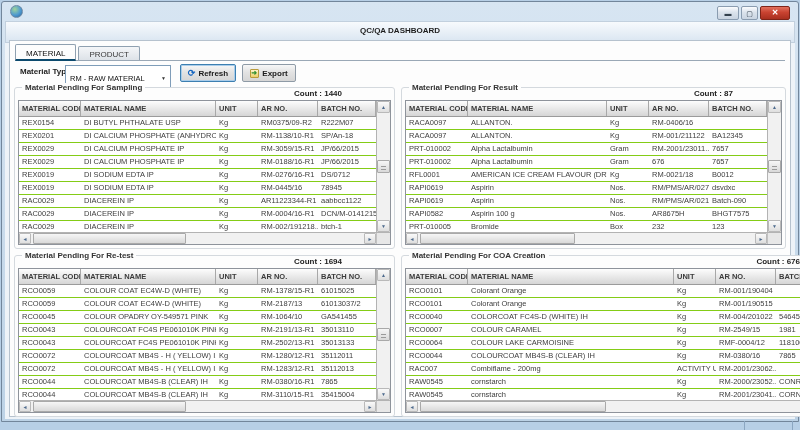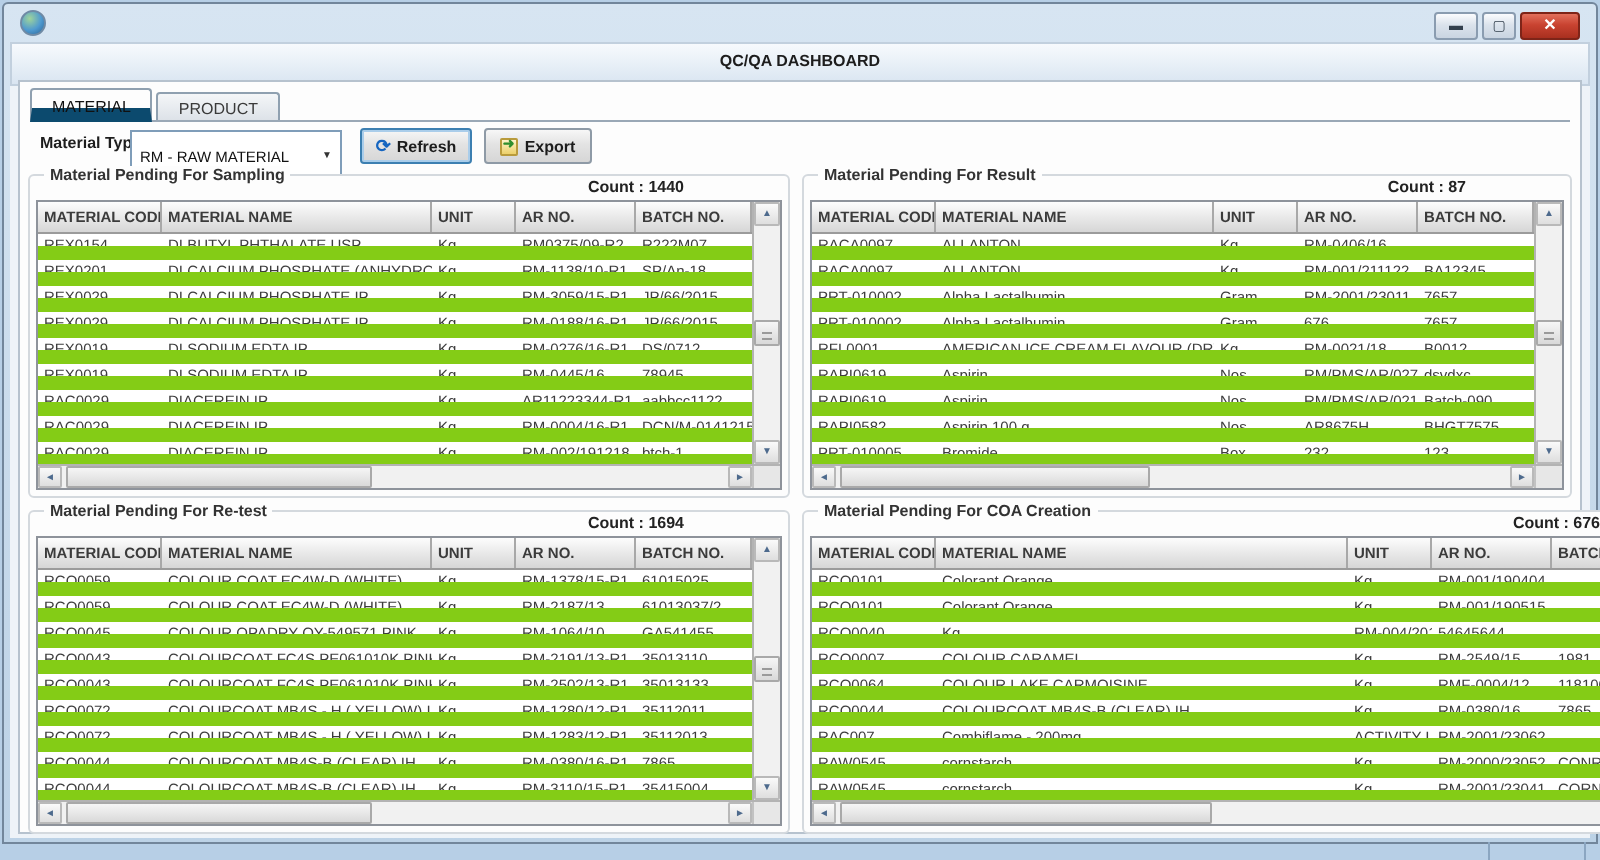--- a/index.html
+++ b/index.html
@@ -31,21 +31,21 @@
   .client { position:absolute; left:4px; right:4px; top:19px; bottom:2px; background:#fdfdfd;
     border:1px solid #b6c2ce; }
 
   
   .tab-strip { position:absolute; left:5px; right:5px; top:2px; height:18px;
     border-bottom:1px solid #9aa8b6; display:flex; align-items:flex-end; }
   .tab { font-size:8px; padding:3px 10px 3px; border:1px solid #8fa0b0; border-bottom:none;
     border-radius:2px 2px 0 0; color:#3a3a3a; background:linear-gradient(#f4f6f8,#dde2e8);
     margin-right:2px; height:14px; line-height:9px; }
   .tab.active { background:#fdfdfd; height:17px; line-height:12px; margin-bottom:-1px;
-    border-bottom:7px solid #0c4a6e; font-weight:normal; color:#111;text-align:right; }
+    border-bottom:2px solid #0c4a6e; font-weight:normal; color:#111;text-align:right; }
 
   
   .toolbar { position:absolute; left:0; top:22px; height:20px; width:100%; }
   .mt-label { position:absolute; left:10px; top:4px; font-size:8px; font-weight:bold; color:#1d1d1d; }
   .combo { position:absolute; left:55px; top:2px; width:106px; height:16px; background:#fff;
     border:1px solid #7f9db9; display:flex; align-items:center; justify-content:space-between;
     padding:12px 4px; font-size:7.5px; color:#111; }
   .combo .arrow { font-size:5px; color:#333; }
   .btn { position:absolute; top:1px; height:18px; border:1px solid #8e9aa6; border-radius:2px;
     background:linear-gradient(#f7f7f7,#e3e3e3 45%,#d6d6d6); display:flex; align-items:center;
@@ -67,21 +67,21 @@
     background:#fff; display:flex; flex-direction:column; }
   .grid-main { flex:1; display:flex; min-height:0; }
   .cols { flex:1; min-width:0; display:flex; flex-direction:column; }
   .grid-header { display:grid; grid-template-columns:62px 1fr 42px 60px 58px; height:16px;
     background:linear-gradient(#fdfdfd,#e9e9e9 50%,#d6d6d6); border-bottom:1px solid #9b9b9b; }
   .grid-header .hcell { font-size:7.5px; font-weight:bold; color:#3b3b3b; line-height:15px;
     padding:0 3px; border-right:1px solid #a8a8a8; white-space:nowrap; overflow:hidden; }
   .rows-area { height:117px; overflow:hidden; }
   .partial-area { flex:1; overflow:hidden; }
   .grid-row { display:grid; grid-template-columns:62px 1fr 42px 60px 58px; height:13px;
-    border-bottom:7px solid #84cc16; background:#fff; }
+    border-bottom:1px solid #84cc16; background:#fff; }
   .grid-row .cell { font-size:7.5px; color:#3d3d3d; line-height:12px; padding:0 3px;
     white-space:nowrap; overflow:hidden; }
 
   
   .vscroll { width:14px; border-left:1px solid #b3b3b3; background:#f1f1f1; display:flex;
     flex-direction:column; }
   .sbtn { background:linear-gradient(#fafafa,#dedede); border:1px solid #b9b9b9; border-radius:1px;
     color:#4d6a8d; font-size:5px; display:flex; align-items:center; justify-content:center; }
   .vscroll .sbtn { height:12px; width:100%; }
   .vtrack { flex:1; position:relative; }
@@ -469,20 +469,21 @@
                     </div>
                     <div class="grid-row">
                       <div class="cell">RCO0101</div>
                       <div class="cell">Colorant Orange</div>
                       <div class="cell">Kg</div>
                       <div class="cell">RM-001/190515</div>
                       <div class="cell"></div>
                     </div>
                     <div class="grid-row">
                       <div class="cell">RCO0040</div>
+                      <div class="cell">COLORCOAT FC4S-D (WHITE) IH</div>
                       <div class="cell">Kg</div>
                       <div class="cell">RM-004/201022</div>
                       <div class="cell">54645644</div>
                     </div>
                     <div class="grid-row">
                       <div class="cell">RCO0007</div>
                       <div class="cell">COLOUR CARAMEL</div>
                       <div class="cell">Kg</div>
                       <div class="cell">RM-2549/15</div>
                       <div class="cell">1981</div>

